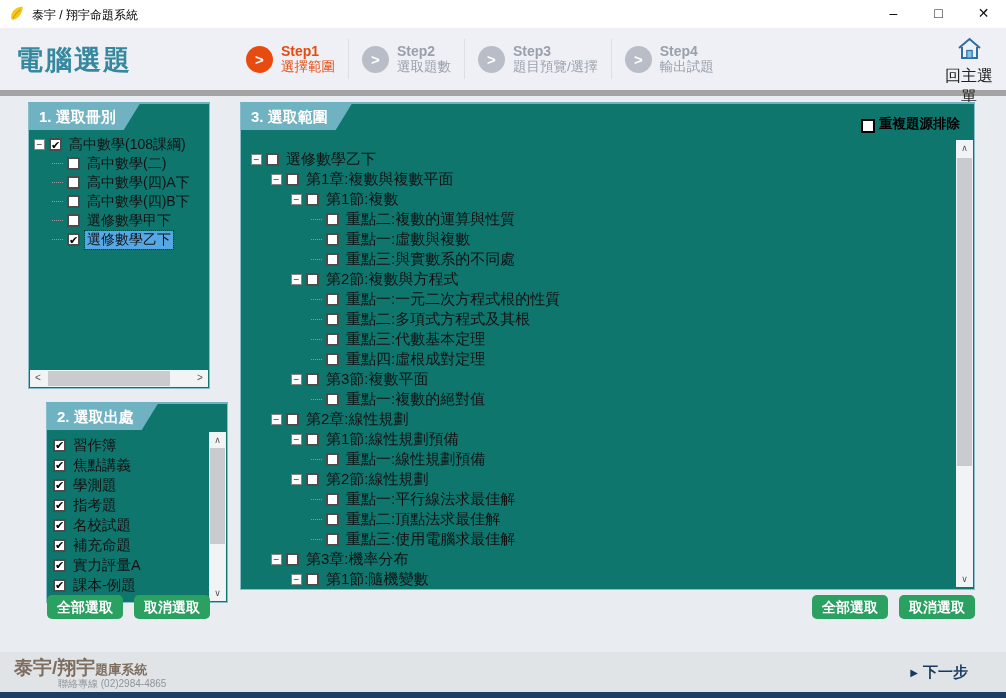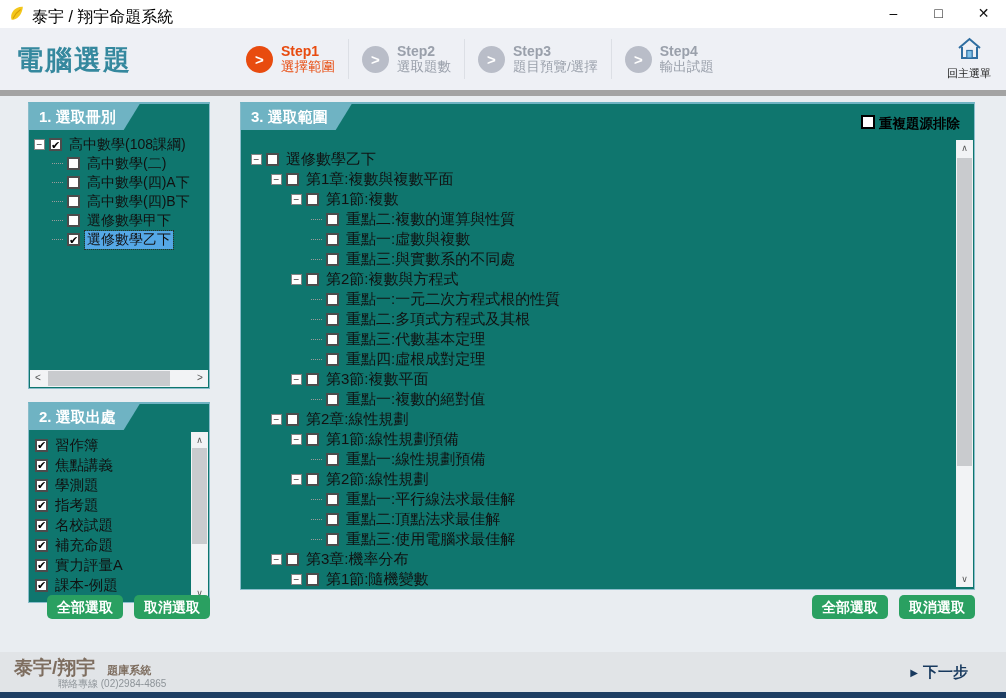--- a/index.html
+++ b/index.html
@@ -1,44 +1,44 @@
 <!DOCTYPE html>
 <html><head>
 <meta charset="utf-8">
 <style>
   html,body{margin:0;padding:0;background:#cfd3d8;}
   .app{position:relative;width:1006px;height:698px;background:#e9edf1;overflow:hidden;
        font-family:"Liberation Sans","DejaVu Sans",sans-serif;}
   
   .titlebar{position:absolute;top:0;left:0;width:100%;height:28px;background:#ffffff;border-bottom:1px solid #ececec;}
   .app-icon{position:absolute;left:8px;top:4px;width:18px;height:19px;}
-  .titlebar-title{position:absolute;left:32px;top:7px;font-size:16px;color:#000;}
+  .titlebar-title{position:absolute;left:32px;top:7px;font-size:12px;color:#000;}
   .win-btn{position:absolute;top:0;width:45px;height:28px;text-align:center;line-height:27px;font-size:14px;color:#111;cursor:pointer;}
   .win-min{right:90px;} .win-max{right:45px;} .win-close{right:0;}
   
   .header{position:absolute;top:28px;left:0;width:100%;height:62px;background:#eef0f5;border-bottom:6px solid #a3a3a3;}
   .page-title{position:absolute;left:16px;top:14px;font-size:27px;font-weight:bold;color:#35889e;letter-spacing:2px;}
   .steps{position:absolute;left:246px;top:9px;height:44px;display:flex;align-items:center;}
   .step{display:flex;align-items:center;height:40px;padding-right:13px;margin-right:13px;border-right:1px solid #dcdfe5;cursor:pointer;}
   .step:last-child{border-right:none;}
   .step-circle{width:27px;height:27px;border-radius:50%;background:#b9bdc8;color:#fff;display:flex;align-items:center;justify-content:center;
                font-weight:bold;font-size:15px;margin-right:8px;flex:none;}
   .step-texts{display:flex;flex-direction:column;line-height:1.2;}
   .step-name{font-size:14px;font-weight:bold;color:#9aa0ab;}
   .step-label{font-size:13.5px;color:#9aa0ab;}
   .step.active .step-circle{background:#e84b0f;}
   .step.active .step-name,.step.active .step-label{color:#e84b0f;}
   .home-btn{position:absolute;right:10px;top:8px;width:54px;text-align:center;cursor:pointer;}
-  .home-label{font-size:11px;color:#222;margin-top:1px;}
+  .home-label{font-size:16px;color:#222;margin-top:1px;}
   
   .panel{position:absolute;background:#0f766e;border:1px solid #8abdcb;border-top:2px solid #6fb3c3;box-sizing:border-box;}
   .panel-tab{position:absolute;top:0;left:0;height:26px;background:#6fb3c3;color:#fff;font-size:15px;font-weight:bold;
              line-height:26px;padding:0 24px 0 10px;clip-path:polygon(0 0,100% 0,calc(100% - 16px) 100%,0 100%);}
   #panel1{left:28px;top:102px;width:182px;height:287px;}
-  #panel2{left:28px;top:402px;width:182px;height:201px;}
+  #panel2{left:46px;top:402px;width:182px;height:201px;}
   #panel3{left:240px;top:102px;width:735px;height:488px;}
   .t1{position:absolute;left:5px;top:31px;right:4px;}
   .t2{position:absolute;left:6px;top:31px;right:18px;}
   .t3{position:absolute;left:10px;top:45px;right:20px;}
   .trow{display:flex;align-items:center;white-space:nowrap;}
   .t1 .trow{height:19px;font-size:14px;color:#111;}
   .t2 .trow{height:20px;font-size:14.5px;color:#111;}
   .t3 .trow{height:20px;font-size:15px;color:#111;}
   .ind{flex:none;}
   .expander{flex:none;width:11px;height:11px;border:1px solid #838383;background:#fff;color:#333;font-size:10px;line-height:9px;
@@ -55,34 +55,34 @@
   .hs-thumb{position:absolute;top:1px;bottom:1px;left:18px;width:122px;background:#c9cbce;cursor:grab;}
   .vscroll{position:absolute;width:17px;background:#f2f3f5;}
   #p2scroll{right:1px;top:28px;bottom:1px;}
   #p3scroll{right:1px;top:36px;bottom:2px;}
   .vs-arrow{position:absolute;left:0;width:17px;height:16px;text-align:center;font-size:9px;color:#555;line-height:16px;cursor:pointer;}
   .vs-up{top:0;} .vs-down{bottom:0;}
   .vs-thumb{position:absolute;left:1px;right:1px;background:#c9cbce;cursor:grab;}
   #p2thumb{top:16px;height:96px;}
   #p3thumb{top:18px;height:308px;}
   
-  .dupbox{position:absolute;right:14px;top:11px;display:flex;align-items:flex-start;cursor:pointer;}
+  .dupbox{position:absolute;right:14px;top:11px;display:flex;align-items:flex-end;cursor:pointer;}
   .dup-cb{width:14px;height:14px;border:2px solid #000;background:#fff;box-sizing:border-box;margin-right:4px;}
   .dup-label{font-size:13.5px;font-weight:bold;color:#000;}
   
   .btnrow{position:absolute;display:flex;justify-content:flex-end;gap:11px;}
   #btns1{left:28px;top:595px;width:182px;}
   #btns3{left:240px;top:595px;width:735px;}
   .greenbtn{background:#2aa061;color:#fff;font-size:14px;font-weight:bold;padding:4px 10px;border-radius:5px;border:none;
             font-family:inherit;cursor:pointer;line-height:1.15;}
   
   .footer{position:absolute;left:0;top:652px;width:100%;height:40px;background:#e1e4e7;}
   .brand-line{position:absolute;left:14px;top:3px;color:#7e6e60;}
   .brand{font-size:19px;font-weight:bold;}
-  .brand-suffix{font-size:11px;font-weight:bold;margin-left:12px;}
+  .brand-suffix{font-size:13px;font-weight:bold;margin-left:0;}
   .contact{position:absolute;left:14px;top:25px;font-size:10px;color:#8e9499;margin-left:44px;}
   .next-btn{position:absolute;right:38px;top:11px;display:flex;align-items:center;gap:5px;color:#17395e;font-size:15px;font-weight:bold;cursor:pointer;}
   .next-arrow{font-size:10px;}
   .bottomstrip{position:absolute;left:0;top:692px;width:100%;height:6px;background:#1e3e63;}
 </style>
 </head>
 <body>
 
 <div class="app">
 

